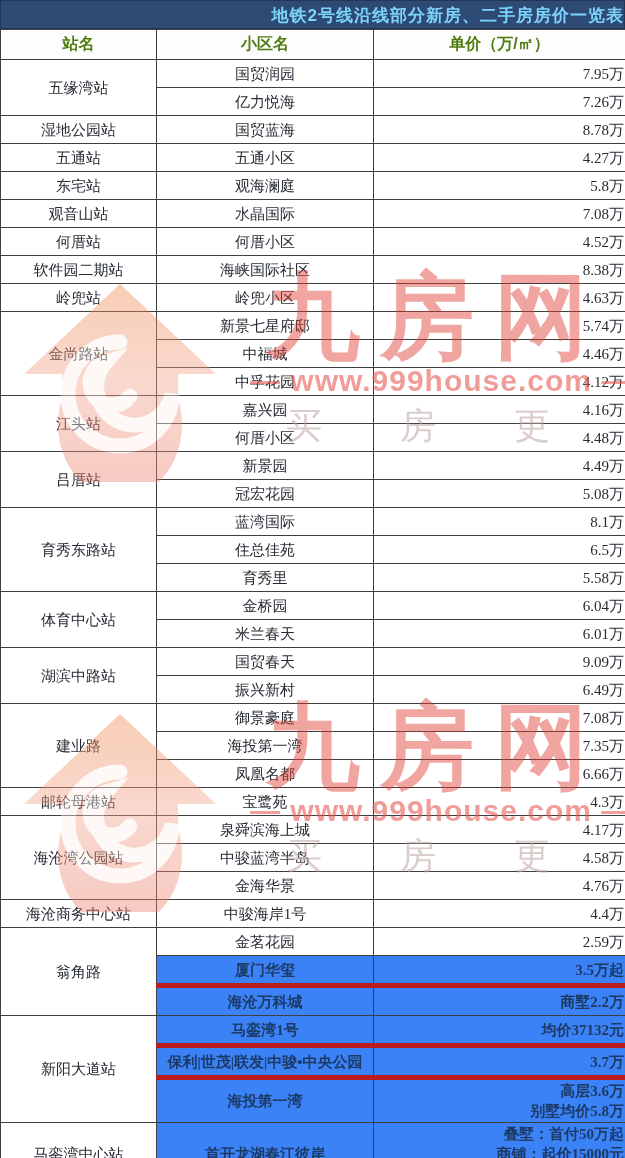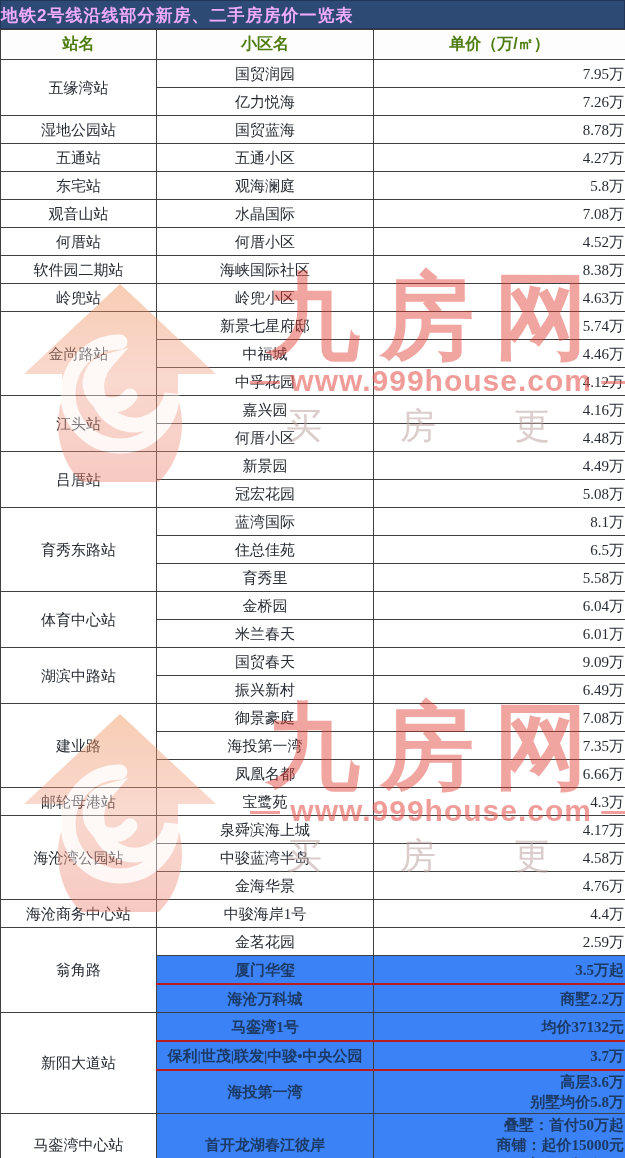--- a/index.html
+++ b/index.html
@@ -3,39 +3,39 @@
 <meta charset="utf-8">
 <style>
   html,body{margin:0;padding:0;background:#fff;}
   body{width:625px;height:1158px;overflow:hidden;position:relative;
        font-family:"Liberation Serif","DejaVu Serif",serif;}
   .page{position:relative;width:625px;height:1158px;}
 
   
   .title-bar{
     box-sizing:border-box;width:625px;height:29px;line-height:29px;
-    background:#2d4a74;color:#f0abfc;font-weight:bold;font-size:17px;
-    text-align:left;letter-spacing:1px;
+    background:#2d4a74;color:#7dd3fc;font-weight:bold;font-size:17px;
+    text-align:right;letter-spacing:1px;
     border:1px solid #22365a;
     font-family:"Liberation Sans","DejaVu Sans",sans-serif;
   }
 
   
   table{border-collapse:collapse;table-layout:fixed;width:625px;}
   col.c1{width:156px;} col.c2{width:217px;} col.c3{width:252px;}
   th,td{border:1px solid #3f3f3f;text-align:center;vertical-align:middle;
         color:#262b33;overflow:hidden;}
   thead th{height:27px;font-size:16px;font-weight:bold;background:#fdfdfd;
            font-family:"Liberation Sans","DejaVu Sans",sans-serif;color:#4d7c0f;}
   tbody td{height:25px;font-size:15px;line-height:20px;}
   td.station{font-size:15px;margin-left:39px;}
   td.community{white-space:nowrap;}
   td.price{white-space:pre-line;text-align:right;}
   td.hl{background:#3b82f6;color:#1c3a66;font-weight:bold;}
-  td.hl-mid{border-top:2px solid #b91c1c;}
+  td.hl-mid{border-top:5px solid #b91c1c;}
 
   
   .wm{position:absolute;left:0;width:625px;height:230px;pointer-events:none;z-index:5;text-align:center;}
   .wm1{top:268px;}
   .wm2{top:698px;}
   .wm-logo{position:absolute;left:14px;top:14px;opacity:.42;}
   .wm-brand{position:absolute;left:266px;top:2px;font-size:94px;line-height:1;
             font-weight:bold;letter-spacing:20px;color:rgba(222,58,48,.46);
             font-family:"Liberation Sans","DejaVu Sans",sans-serif;white-space:nowrap;}
   .wm-url{position:absolute;left:250px;top:96px;font-size:30px;font-weight:bold;

